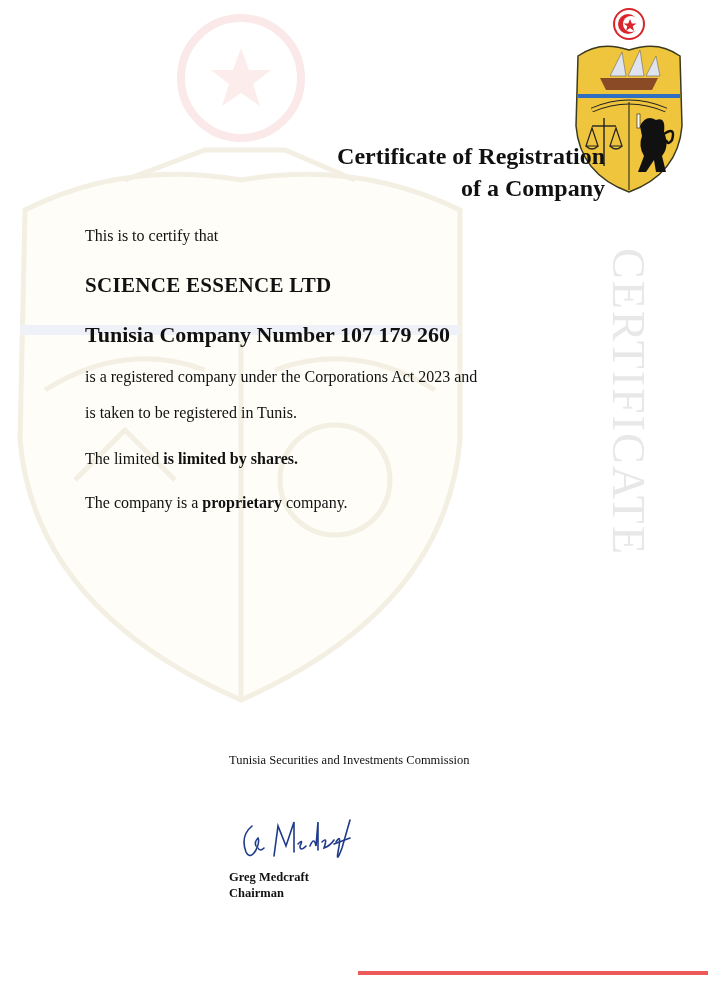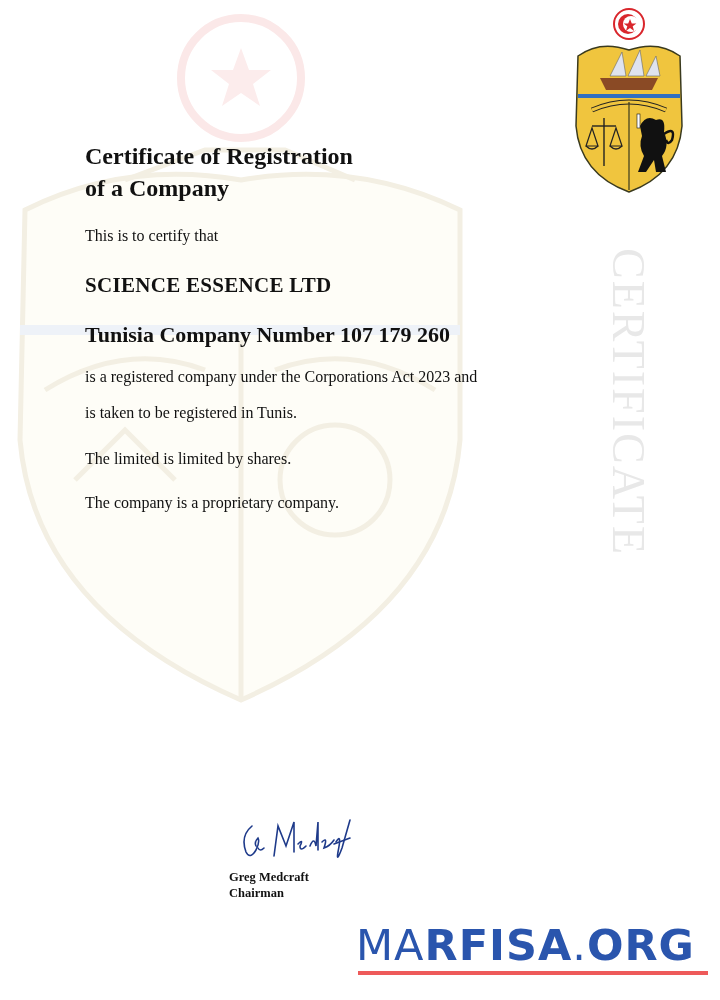--- a/index.html
+++ b/index.html
@@ -5,31 +5,31 @@
     html, body { margin: 0; padding: 0; background: #ffffff; }
     body { width: 720px; height: 1000px; position: relative; overflow: hidden;
            font-family: "Liberation Serif", "DejaVu Serif", serif; color: #111; }
     .watermark { position: absolute; left: 5px; top: 10px; width: 470px; height: 700px; pointer-events: none; }
     .crest { position: absolute; left: 570px; top: 6px; width: 118px; height: 188px; }
     .vert-cert { position: absolute; left: 600px; top: 212px; width: 56px; height: 380px; }
     .vert-cert span { position: absolute; left: 50%; top: 50%;
       transform: translate(-50%,-50%) rotate(90deg); white-space: nowrap;
       font-family: "Liberation Serif", serif; font-size: 46px; letter-spacing: 2px; color: #e8e8e8; }
     .content { position: absolute; left: 85px; top: 140px; width: 520px; }
-    .title { font-size: 24px; font-weight: bold; line-height: 32px; margin: 0; }
+    .title { font-size: 24px; font-weight: bold; line-height: 32px; margin: 0; text-align: right; }
     .p { font-size: 16px; margin: 0; }
     .certify { position: absolute; top: 87px; }
     .company-name { position: absolute; top: 133px; font-size: 21px; font-weight: bold; letter-spacing: 0.3px; }
     .company-number { position: absolute; top: 182px; font-size: 22px; font-weight: bold; }
     .line1 { position: absolute; top: 228px; }
     .line2 { position: absolute; top: 264px; }
     .limited { position: absolute; top: 310px; }
     .propr { position: absolute; top: 354px; }
     .commence { position: absolute; top: 400px; line-height: 20px; }
-    b { font-weight: normal; }
+    b { font-weight: bold; }
     .issued { position: absolute; left: 229px; top: 752px; font-size: 12.5px; line-height: 16px; }
     .sig { position: absolute; left: 238px; top: 812px; width: 120px; height: 55px; }
     .signer { position: absolute; left: 229px; top: 869px; font-size: 12.5px; line-height: 16px; font-weight: bold; }
     .brand { position: absolute; left: 356px; top: 921px; width: 354px; height: 56px; }
     .brand-text { font-family: "DejaVu Sans", "Liberation Sans", sans-serif; font-size: 43px;
       color: #2a55ad; letter-spacing: 1px; line-height: 48px; white-space: nowrap; }
     .brand-text .bold { font-weight: bold; }
     .brand-underline { position: absolute; left: 2px; top: 50px; width: 350px; height: 4px; background: #ee5a5a; }
   </style>
 </head>
@@ -96,20 +96,21 @@
     <span>The limited </span><b>is limited by shares.</b>
   </p>
 
   <p class="p propr">
     <span>The company is a </span><b>proprietary</b><span> company.</span>
   </p>
 
 </div>
 
 <div class="issued">
+  <div>Tunisia Securities and Investments Commission</div>
 </div>
 
 <svg class="sig" viewBox="0 0 120 55">
   <g fill="none" stroke="#1e3a8a" stroke-width="1.6" stroke-linecap="round">
     <path d="M14 14 Q2 24 8 40 Q12 48 18 38 Q22 30 20 26 Q16 30 18 34"></path>
     <path d="M20 36 Q22 40 26 36"></path>
     <path d="M36 44 L40 14 L48 34 L56 10 L56 40"></path>
     <path d="M60 32 Q66 26 62 34 Q62 40 68 34"></path>
     <path d="M72 34 Q76 24 78 34 L80 10 L80 38"></path>
     <path d="M84 30 Q90 24 86 36 Q92 34 96 28"></path>
@@ -117,15 +118,14 @@
     <path d="M96 32 L112 26"></path>
   </g>
 </svg>
 
 <div class="signer">
   <div>Greg Medcraft</div>
   <div>Chairman</div>
 </div>
 
 <div class="brand">
-  <div class="brand-text"><span>MA</span><span class="bold">RFISA</span><span>.</span><span class="bold">ORG</span></div>
   <div class="brand-underline"></div>
 </div>
 
 </body></html>

